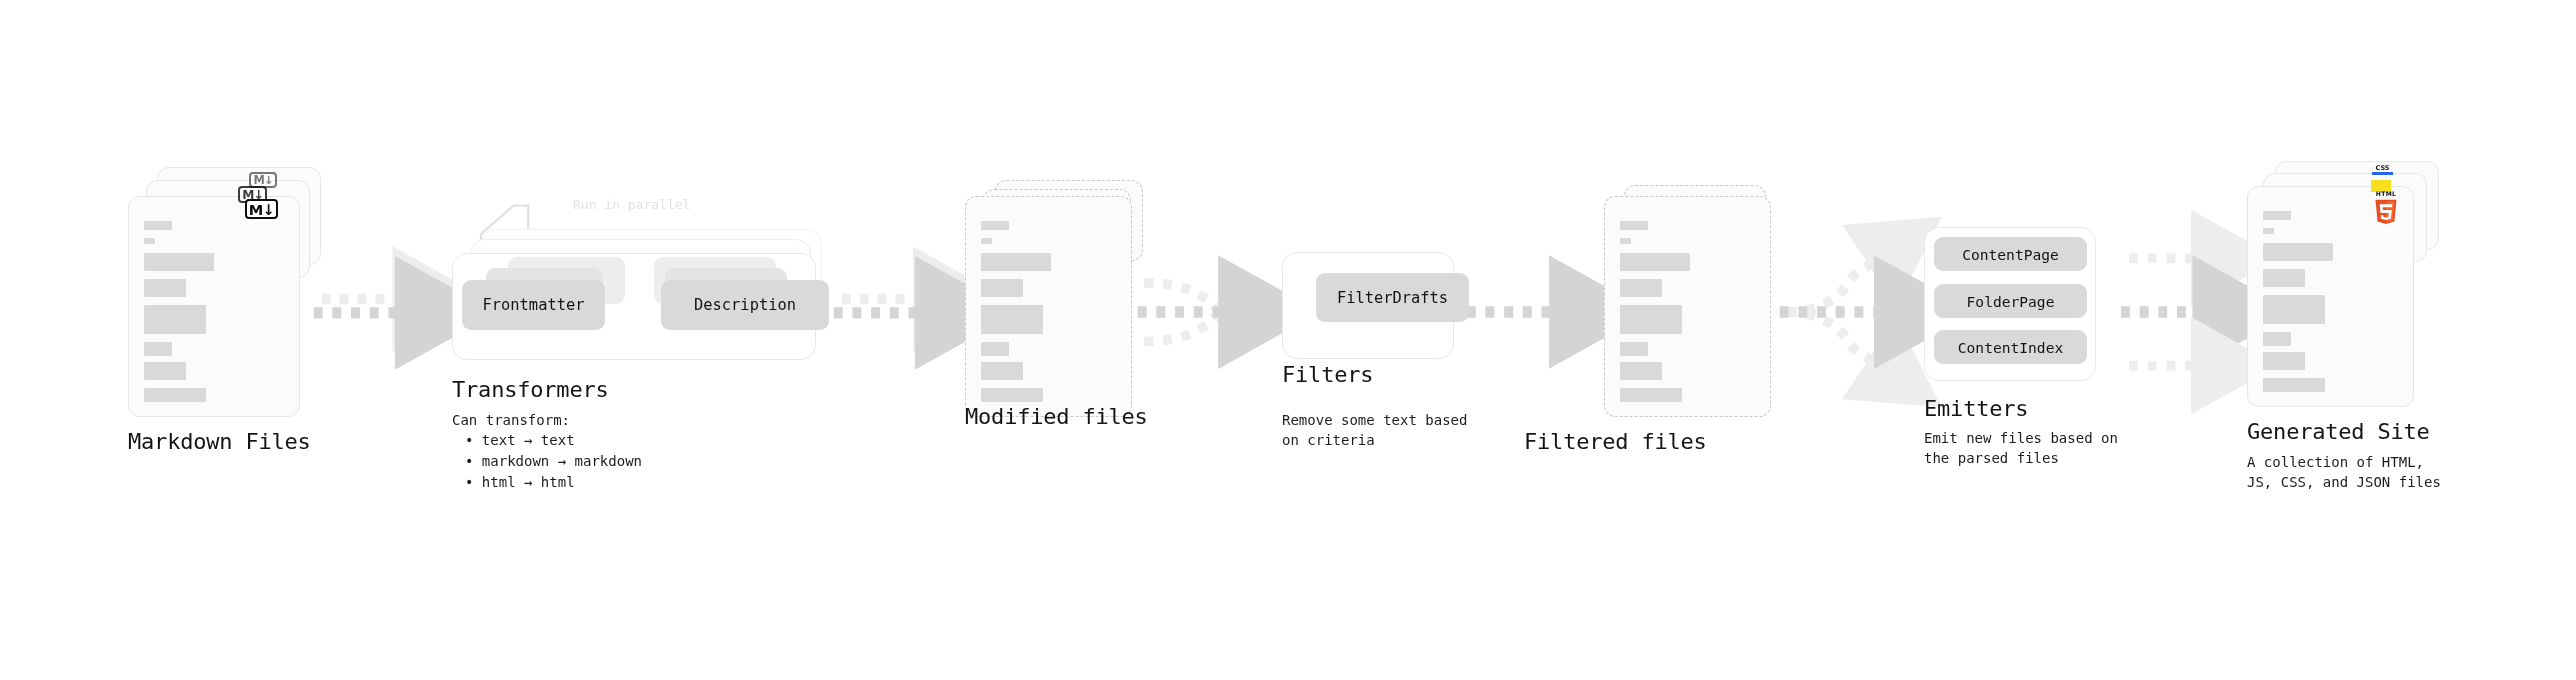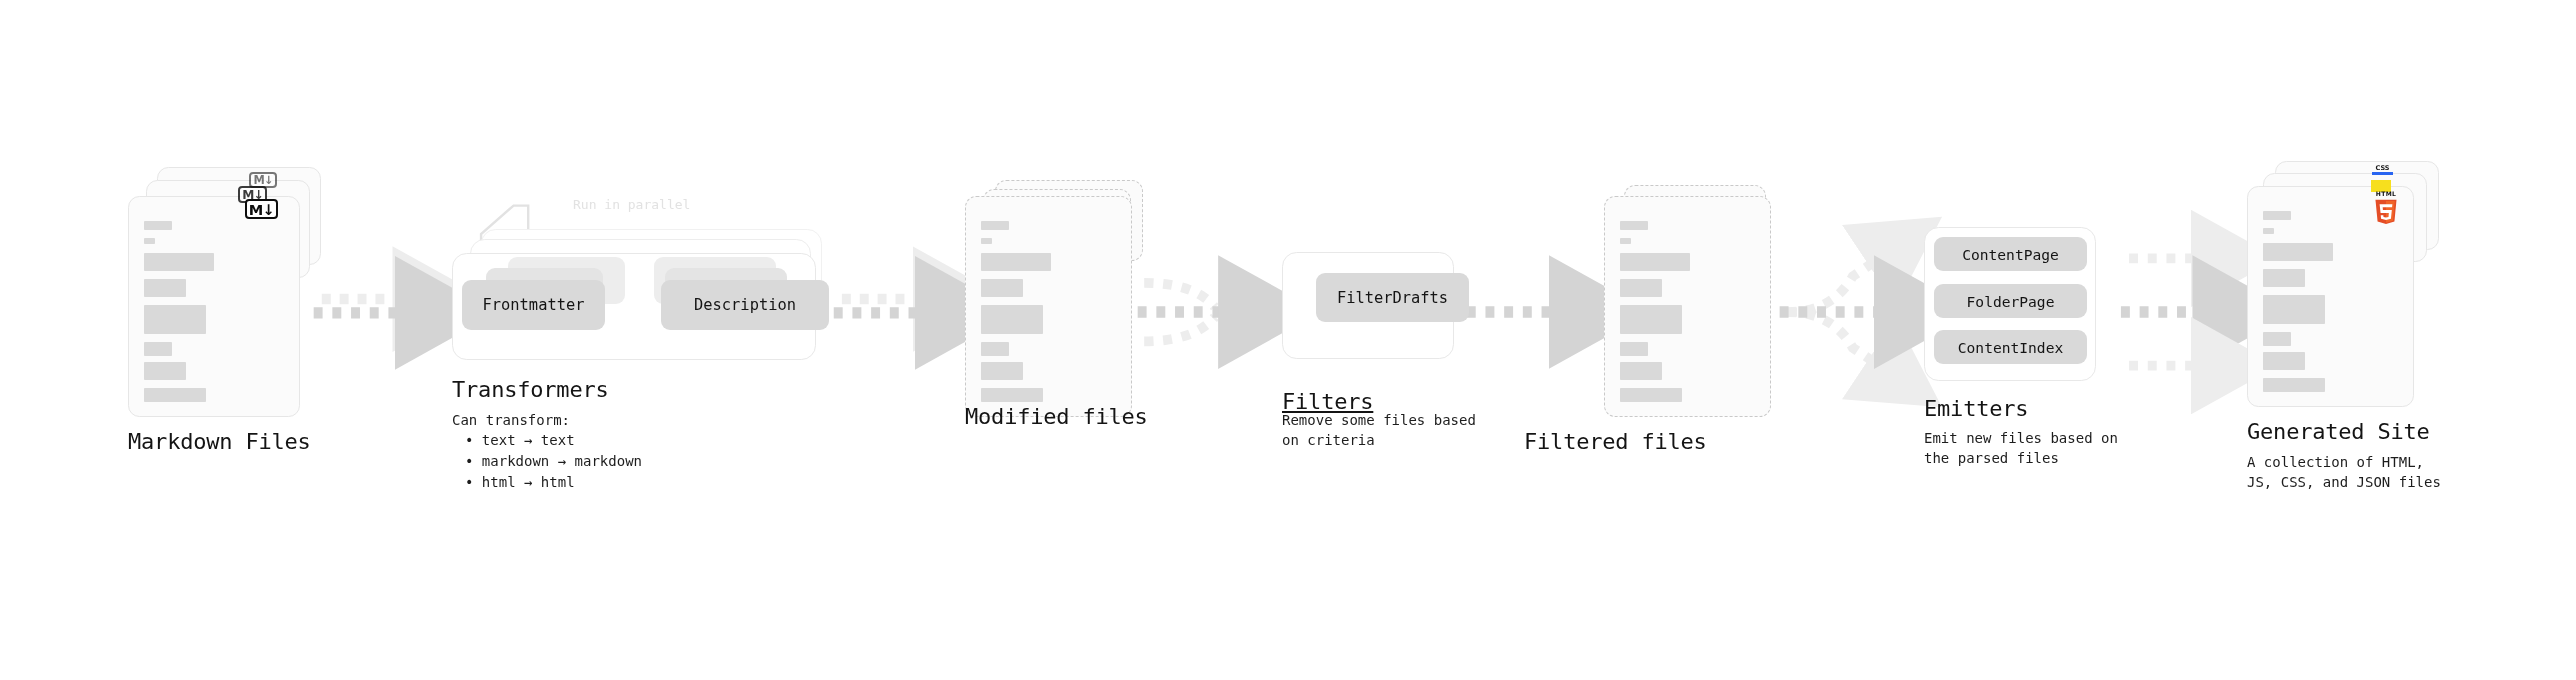--- a/index.html
+++ b/index.html
@@ -209,22 +209,22 @@
       <div class="bar" style="left:14.6px;  top:165px; width:42px;  height:18px;"></div>
       <div class="bar" style="left:14.6px;  top:191px; width:62px;  height:14px;"></div>
     </div>
   </div>
   <div class="title" style="left:965px; top:404px;">Modified files</div>
 
   <div class="stack">
     <div class="groupbox" style="left:1282px; top:252px; width:172px; height:107px;"></div>
     <div class="chip" style="left:1292px; top:273px; width:153px; height:49px;margin-left:24px;">FilterDrafts</div>
   </div>
-  <div class="title" style="left:1282px; top:389px;text-decoration:underline;">Filters</div>
-  <div class="sub" style="left:1282px; top:411px;">Remove some files based
+  <div class="title" style="left:1282px; top:362px;">Filters</div>
+  <div class="sub" style="left:1282px; top:411px;">Remove some text based
 on criteria</div>
 
   <div class="stack">
     <div class="card dashed" style="left:1624px; top:185px; width:142px; height:81px;"></div>
     <div class="card dashed" style="left:1604px; top:196px; width:167px; height:221px;">
       <div class="bar" style="left:14.6px;  top:23.6px;  width:28px;  height:9px;"></div>
       <div class="bar" style="left:14.6px;  top:41px;  width:11.4px;  height:5.7px;"></div>
       <div class="bar" style="left:14.6px;  top:56px;  width:70px;  height:18px;"></div>
       <div class="bar" style="left:14.6px;  top:82px; width:42px;  height:18px;"></div>
       <div class="bar" style="left:14.6px;  top:108px; width:62px;  height:29px;"></div>

